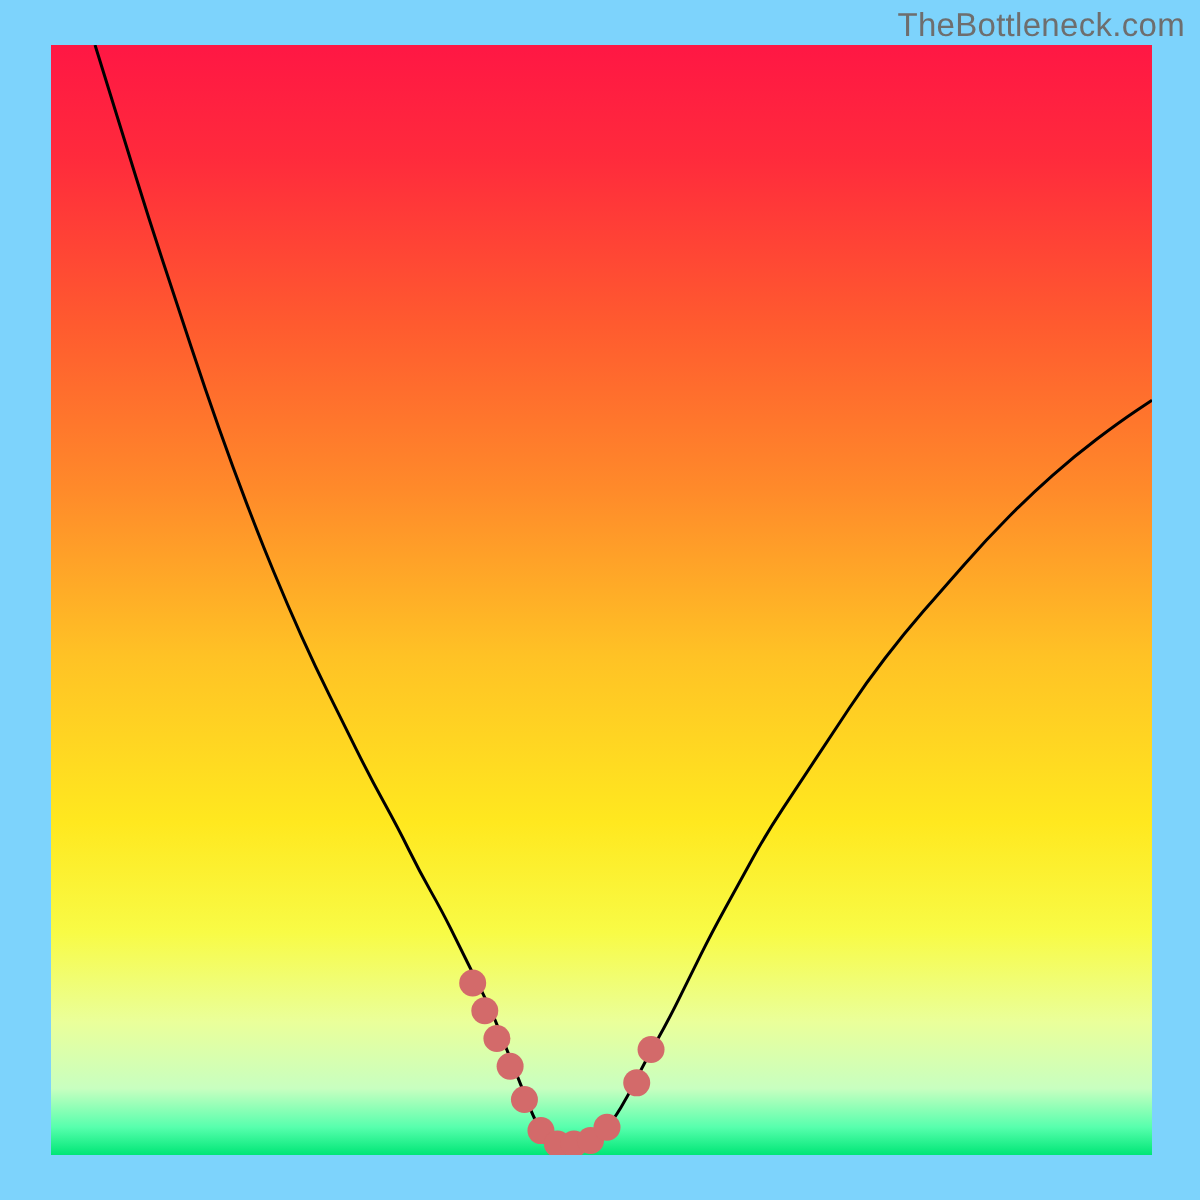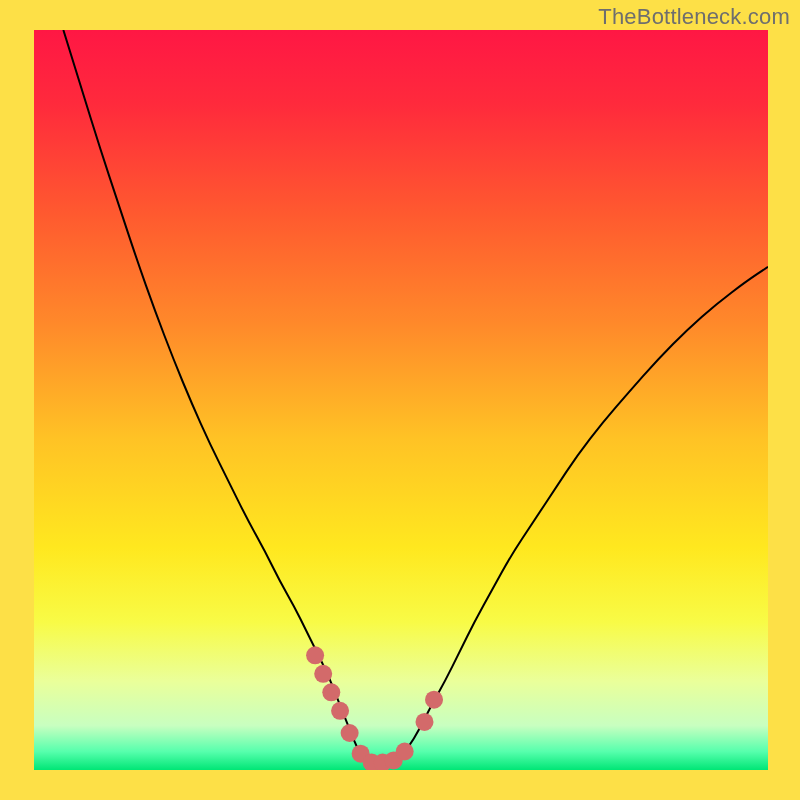--- a/index.html
+++ b/index.html
@@ -10,21 +10,21 @@
     background: #000;
     overflow: hidden;
     font-family: Arial, Helvetica, sans-serif;
   }
   .frame {
     position: absolute;
     left: 0;
     top: 0;
     width: 800px;
     height: 800px;
-    background: #fde047;
+    background: #7dd3fc;
   }
   .watermark {
     position: absolute;
     top: 4px;
     right: 10px;
     color: #6e6e6e;
     font-size: 22px;
     font-weight: 400;
     letter-spacing: 0.2px;
     user-select: none;

